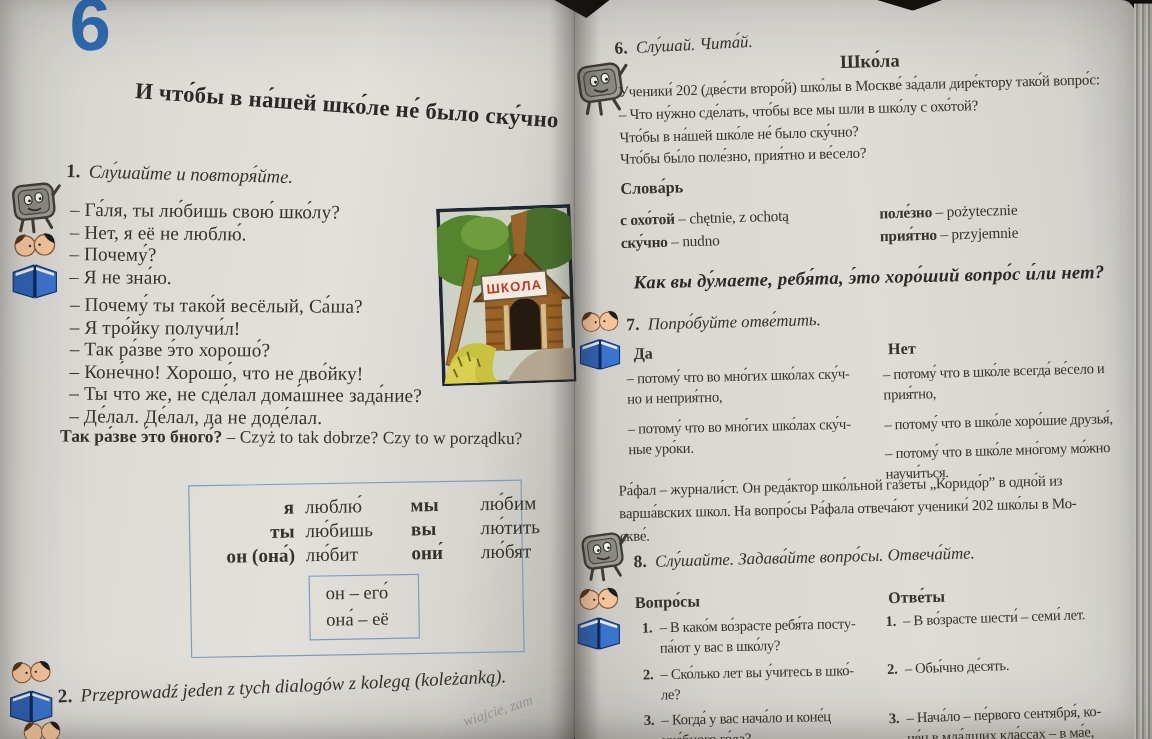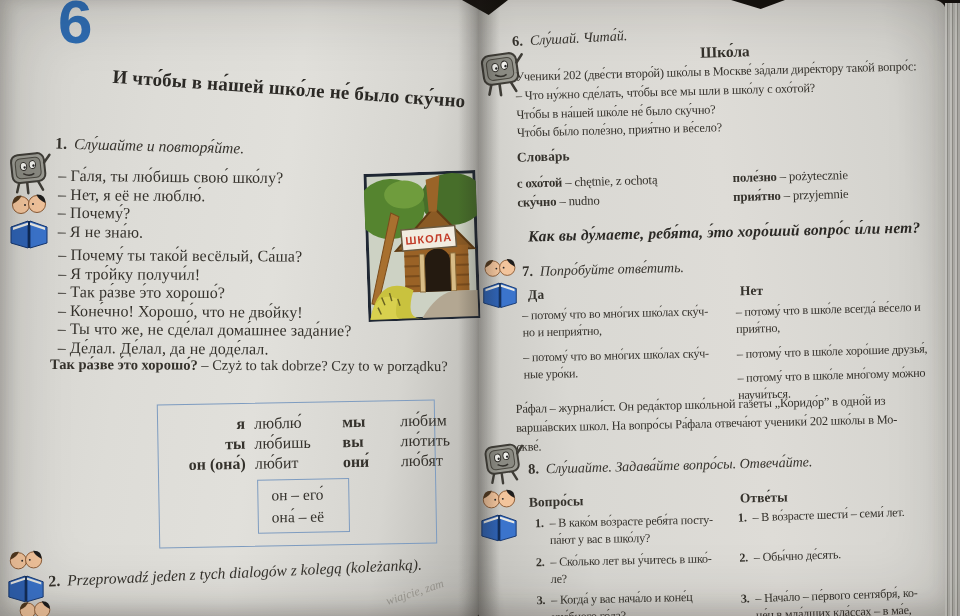--- a/index.html
+++ b/index.html
@@ -176,21 +176,21 @@
         <text x="63" y="71" text-anchor="middle" font-family="Liberation Sans, sans-serif" font-size="11" font-weight="bold" letter-spacing="1" fill="#c23b28">ШКОЛА</text>
       </g>
       <path d="M2 146 q10 -46 44 -28 q-10 30 8 28z" fill="#c9c23e"></path>
       <path d="M2 146 q6 -30 28 -20 q-6 22 4 20z" fill="#d8d04e"></path>
       <path d="M14 124 l3 8 M22 120 l2 8 M10 134 l3 7 M30 126 l2 7" stroke="#6a6420" stroke-width="1.5"></path>
       <path d="M54 146 q14 -22 30 -26 l26 0 0 26z" fill="#b3a792"></path>
     </svg>
   </div>
 
   <div class="t phrase nw">
-    <span class="b">Так ра́зве э́то хорошо́?</span><span> – Czyż to tak dobrze? Czy to w porządku?</span>
+    <span class="b">Так ра́зве э́то бного́?</span><span> – Czyż to tak dobrze? Czy to w porządku?</span>
   </div>
 
   <div class="t conj">
     <div class="conj-rows">
         <div class="conj-row">
         <span class="c1">я</span>
         <span class="c2">люблю́</span>
         <span class="c3">мы</span>
         <span class="c4">лю́бим</span>
       </div>

